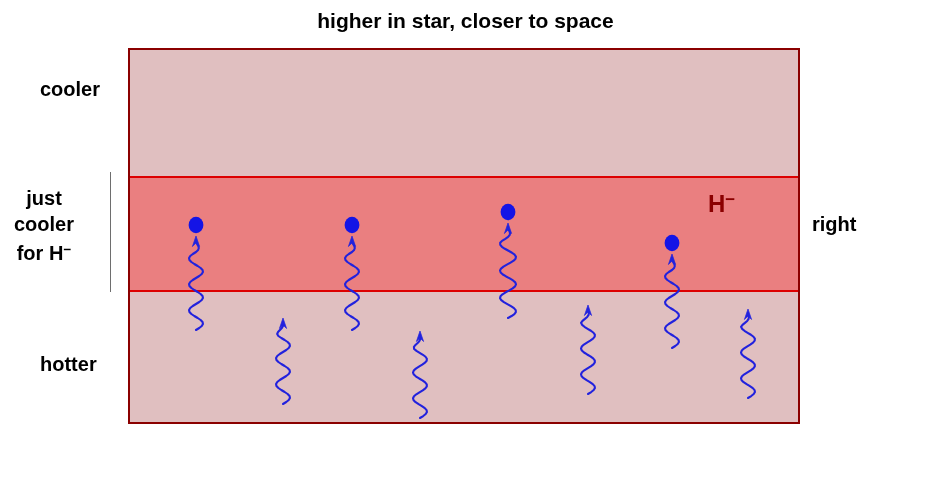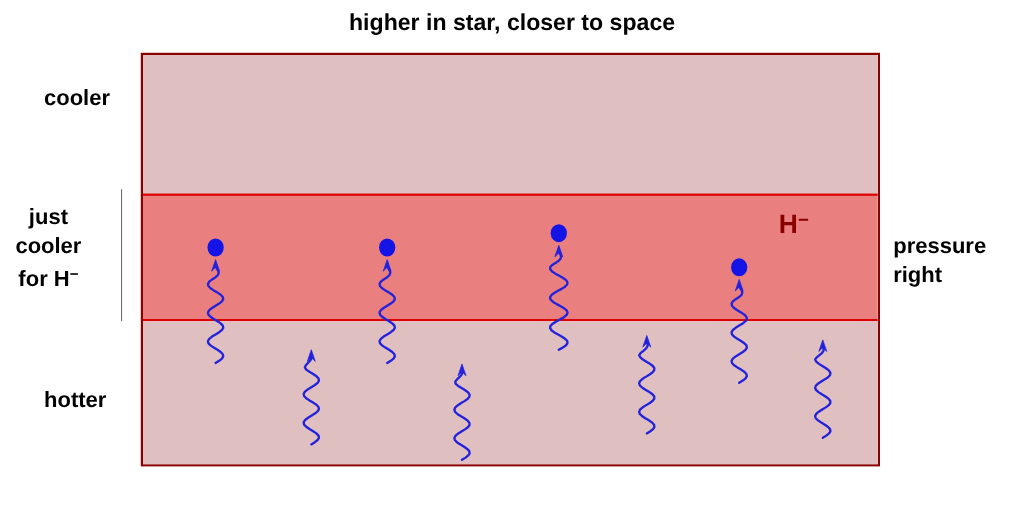--- a/index.html
+++ b/index.html
@@ -136,21 +136,20 @@
 
   <div class="side-label" id="label-justright">
     <div>just</div>
     <div>cooler</div>
     <div><span>for H</span><sup>−</sup></div>
   </div>
 
   <div class="side-label" id="label-hotter">hotter</div>
 
   <div class="side-label" id="label-pressure">
-    <div>pressure</div>
     <div>right</div>
   </div>
 
   <div id="hminus-label" style="color: rgb(139, 0, 0);"><span>H</span><span class="sup">−</span></div>
 
   <svg id="photon-layer" width="931" height="478" viewBox="0 0 931 478">
       <g>
         <g>
           <path d="M196.00 330.00 L199.25 328.00 L201.76 326.00 L202.95 324.00 L202.55 322.00 L200.64 320.00 L197.68 318.00 L194.32 316.00 L191.36 314.00 L189.45 312.00 L189.05 310.00 L190.24 308.00 L192.75 306.00 L196.00 304.00 L199.25 302.00 L201.76 300.00 L202.95 298.00 L202.55 296.00 L200.64 294.00 L197.68 292.00 L194.32 290.00 L191.36 288.00 L189.45 286.00 L189.05 284.00 L190.24 282.00 L192.75 280.00 L196.00 278.00 L199.25 276.00 L201.76 274.00 L202.95 272.00 L202.55 270.00 L200.64 268.00 L197.68 266.00 L194.32 264.00 L191.36 262.00 L189.45 260.00 L189.05 258.00 L190.24 256.00 L192.83 254.00 L196.00 252.00 L198.11 250.00 L198.81 248.00 L198.26 246.00 L197.06 244.00 L196.00 242.00" fill="none" stroke="#2222dd" stroke-width="2.1" stroke-linecap="round" stroke-linejoin="round"></path>
           <path d="M 196 236 L 192.4 246.5 L 196 243 L 199.6 246.5 Z" fill="#2222dd" stroke="#2222dd" stroke-width="0.7" stroke-linejoin="round"></path>

